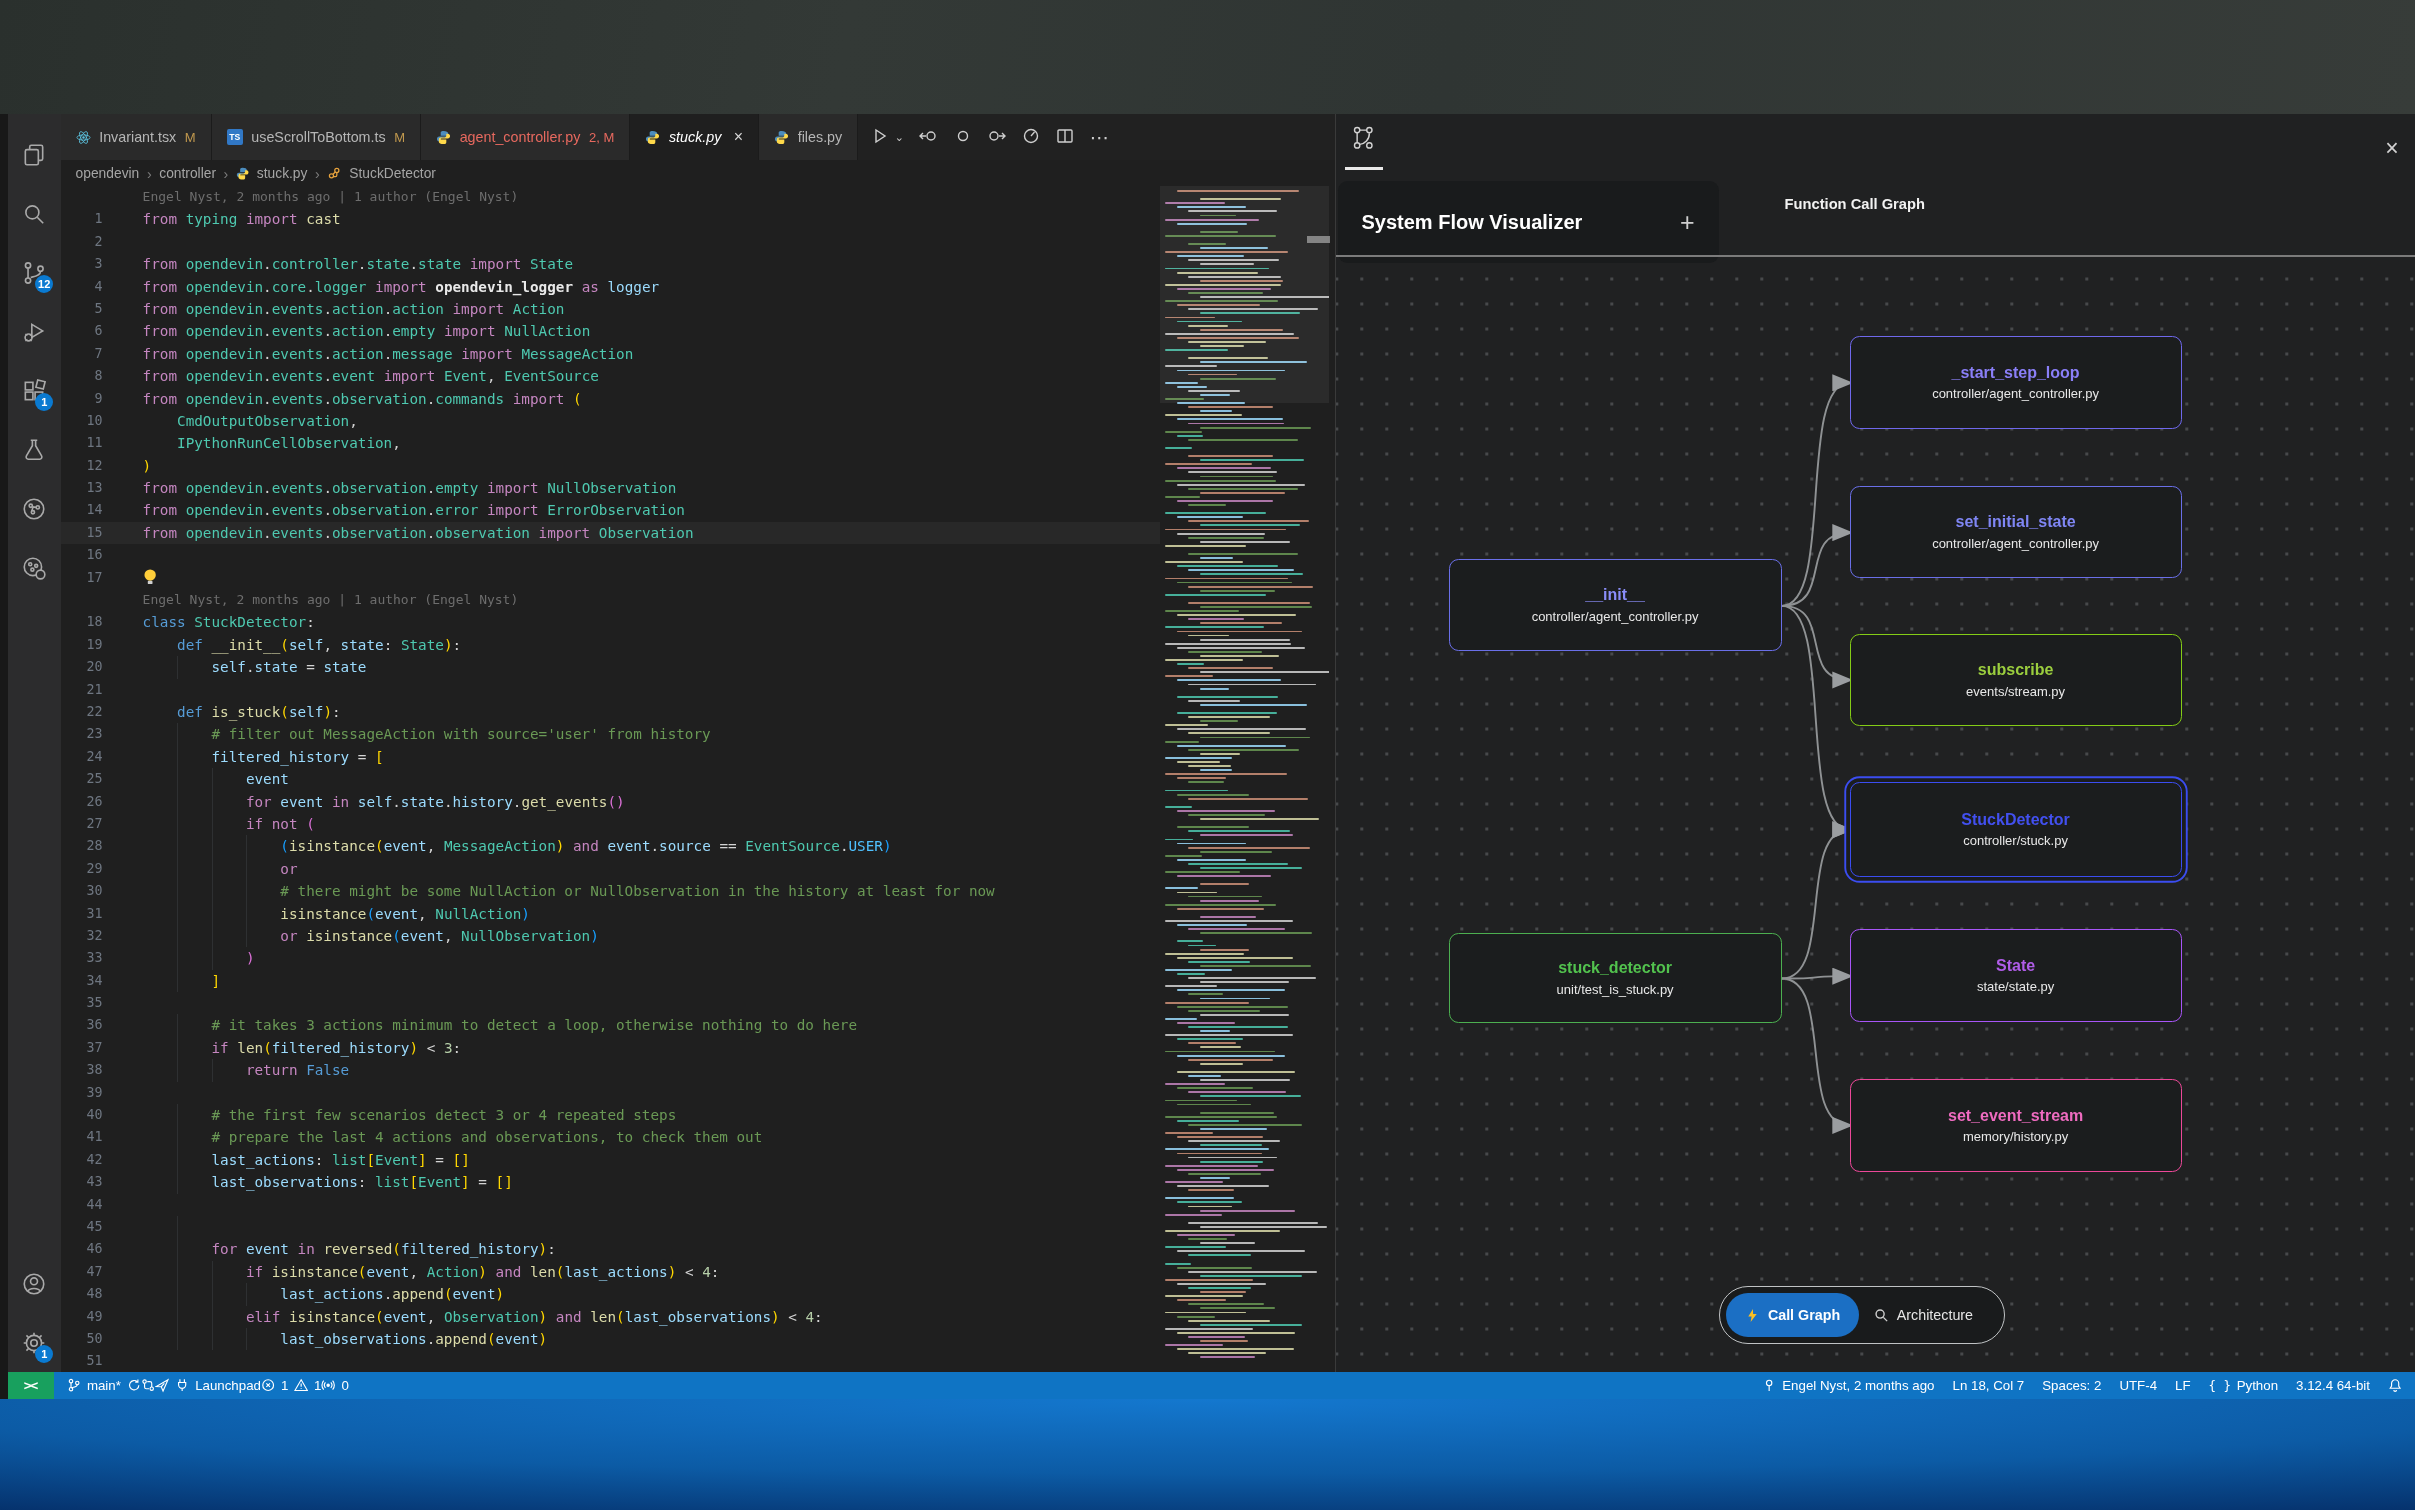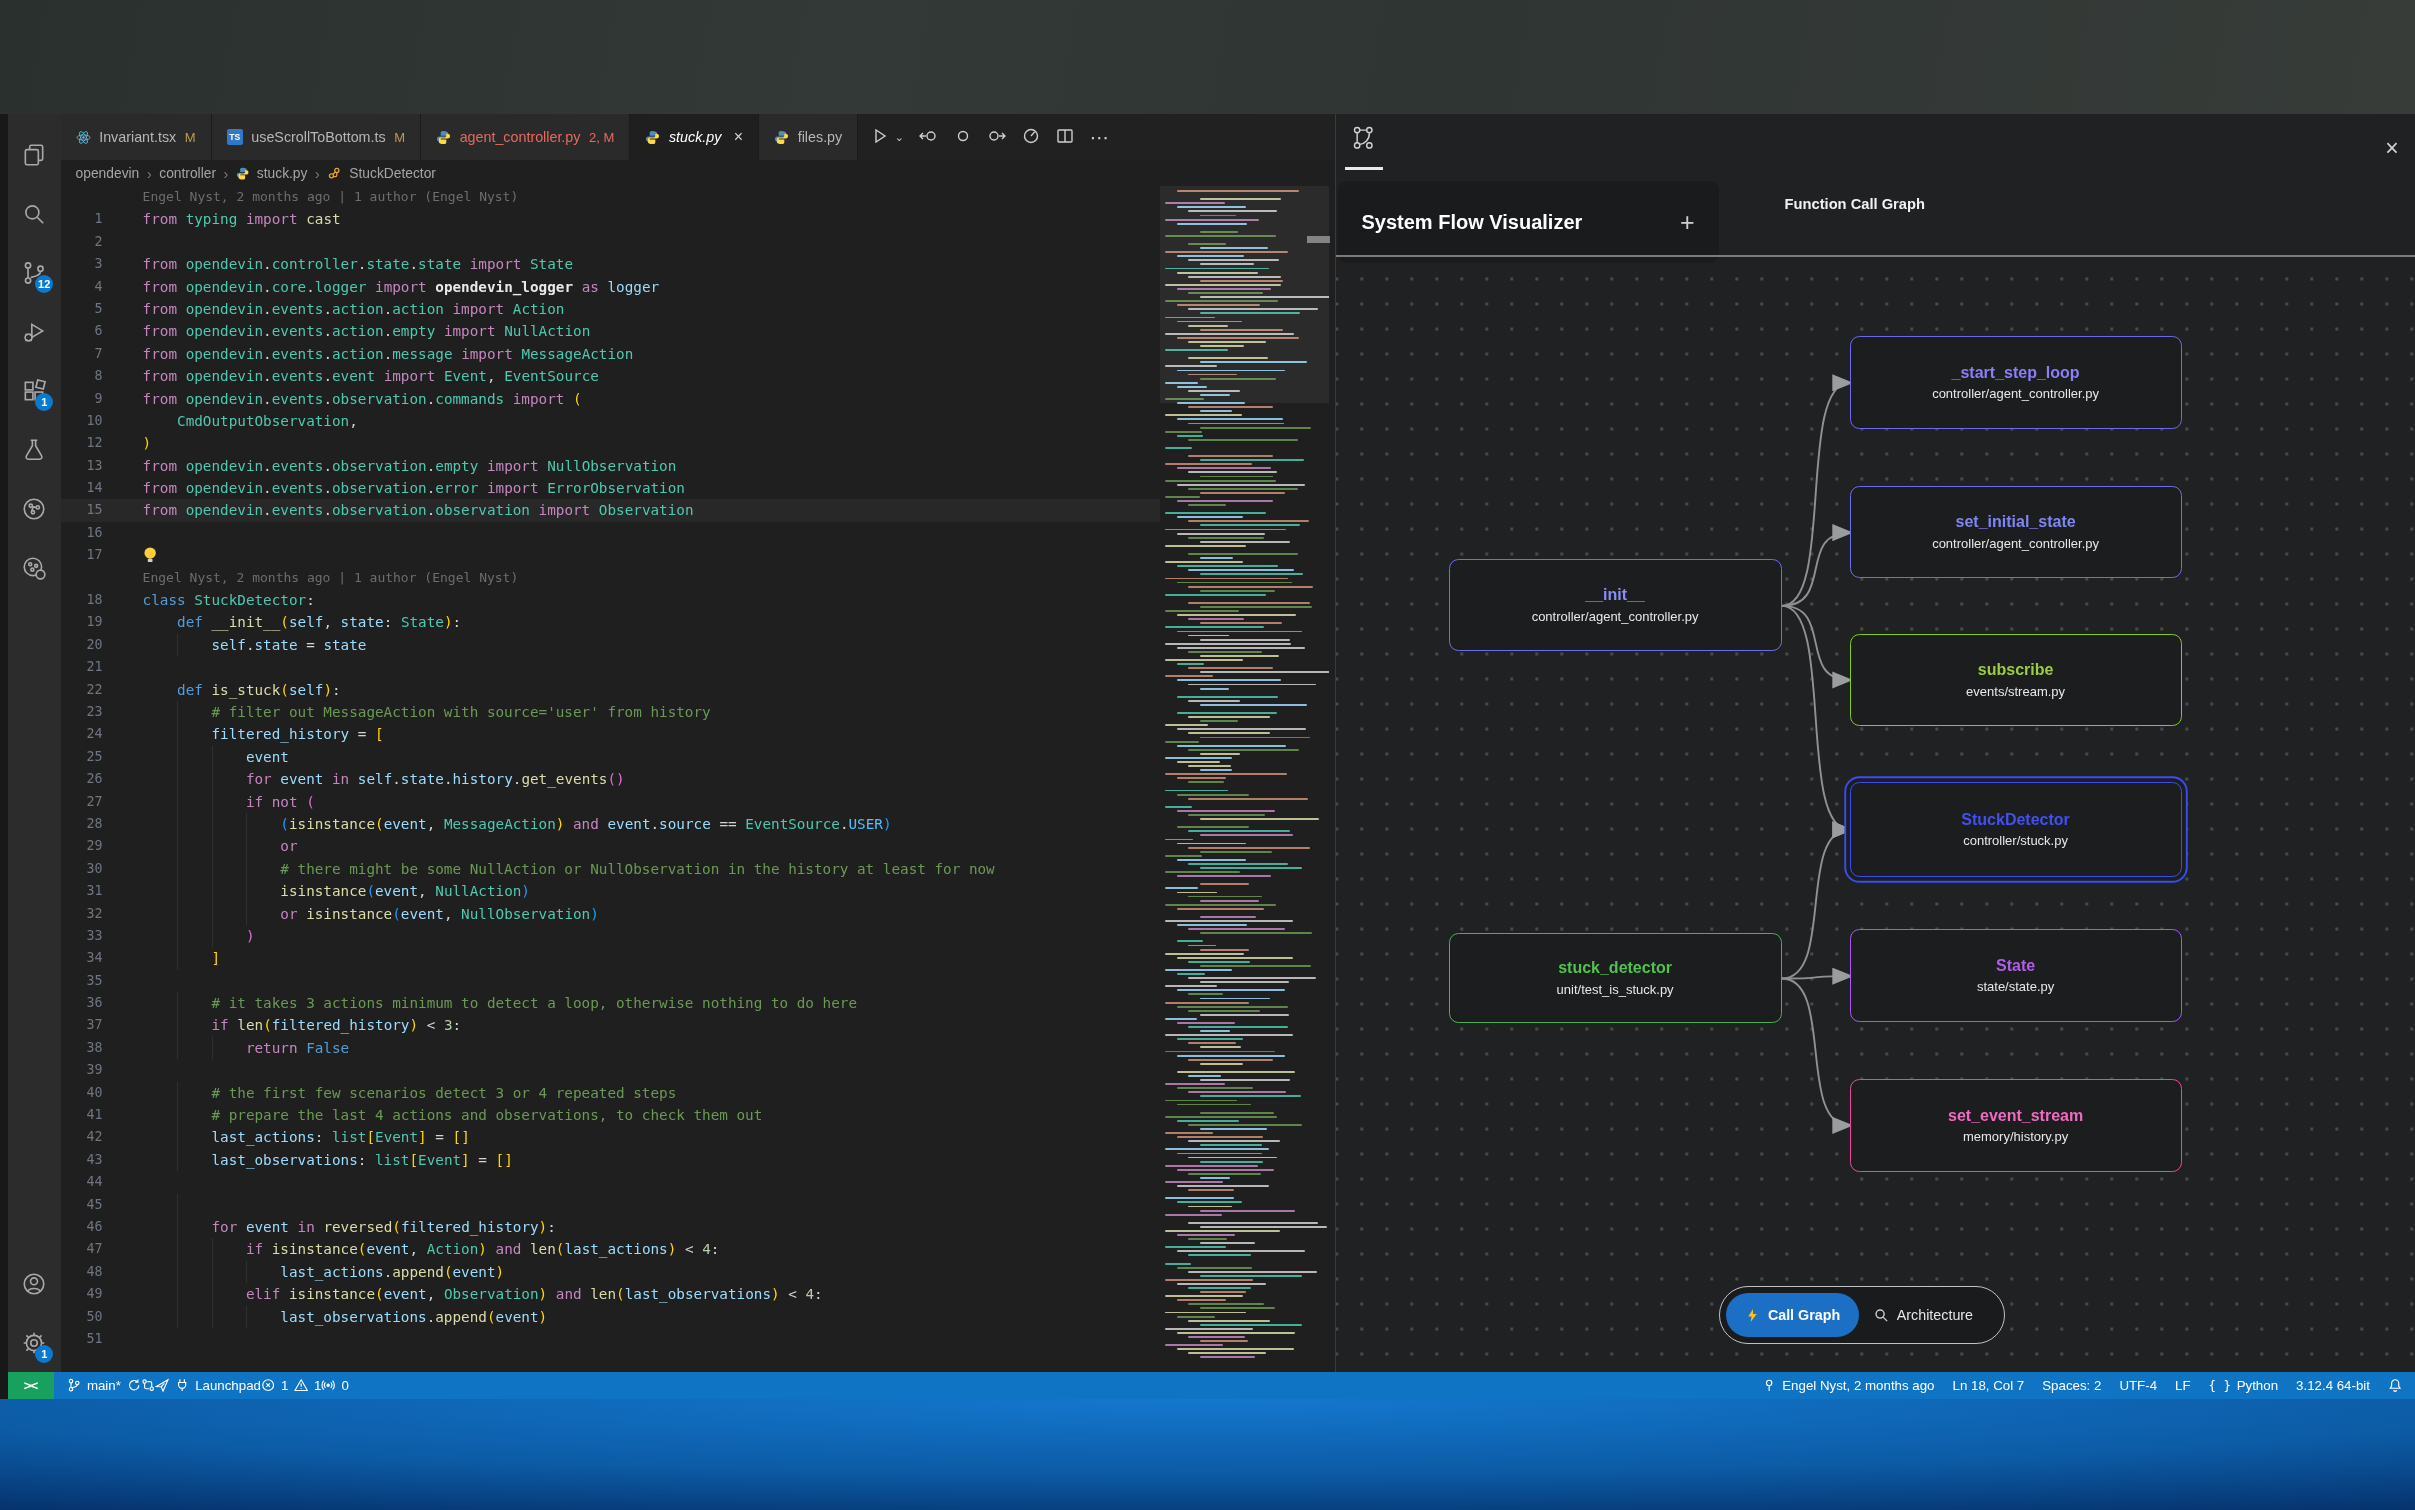--- a/index.html
+++ b/index.html
@@ -274,20 +274,21 @@
           <div class="crow"><span class="ln">1</span><span class="ct"><span class="tok-k">from</span> <span class="tok-ty">typing</span> <span class="tok-k">import</span> <span class="tok-fn">cast</span></span></div>
           <div class="crow"><span class="ln">2</span><span class="ct"></span></div>
           <div class="crow"><span class="ln">3</span><span class="ct"><span class="tok-k">from</span> <span class="tok-ty">opendevin</span><span class="tok-p">.</span><span class="tok-ty">controller</span><span class="tok-p">.</span><span class="tok-ty">state</span><span class="tok-p">.</span><span class="tok-ty">state</span> <span class="tok-k">import</span> <span class="tok-ty">State</span></span></div>
           <div class="crow"><span class="ln">4</span><span class="ct"><span class="tok-k">from</span> <span class="tok-ty">opendevin</span><span class="tok-p">.</span><span class="tok-ty">core</span><span class="tok-p">.</span><span class="tok-ty">logger</span> <span class="tok-k">import</span> <span class="tok-wb">opendevin_logger</span> <span class="tok-k">as</span> <span class="tok-v">logger</span></span></div>
           <div class="crow"><span class="ln">5</span><span class="ct"><span class="tok-k">from</span> <span class="tok-ty">opendevin</span><span class="tok-p">.</span><span class="tok-ty">events</span><span class="tok-p">.</span><span class="tok-ty">action</span><span class="tok-p">.</span><span class="tok-ty">action</span> <span class="tok-k">import</span> <span class="tok-ty">Action</span></span></div>
           <div class="crow"><span class="ln">6</span><span class="ct"><span class="tok-k">from</span> <span class="tok-ty">opendevin</span><span class="tok-p">.</span><span class="tok-ty">events</span><span class="tok-p">.</span><span class="tok-ty">action</span><span class="tok-p">.</span><span class="tok-ty">empty</span> <span class="tok-k">import</span> <span class="tok-ty">NullAction</span></span></div>
           <div class="crow"><span class="ln">7</span><span class="ct"><span class="tok-k">from</span> <span class="tok-ty">opendevin</span><span class="tok-p">.</span><span class="tok-ty">events</span><span class="tok-p">.</span><span class="tok-ty">action</span><span class="tok-p">.</span><span class="tok-ty">message</span> <span class="tok-k">import</span> <span class="tok-ty">MessageAction</span></span></div>
           <div class="crow"><span class="ln">8</span><span class="ct"><span class="tok-k">from</span> <span class="tok-ty">opendevin</span><span class="tok-p">.</span><span class="tok-ty">events</span><span class="tok-p">.</span><span class="tok-ty">event</span> <span class="tok-k">import</span> <span class="tok-ty">Event</span><span class="tok-p">,</span> <span class="tok-ty">EventSource</span></span></div>
           <div class="crow"><span class="ln">9</span><span class="ct"><span class="tok-k">from</span> <span class="tok-ty">opendevin</span><span class="tok-p">.</span><span class="tok-ty">events</span><span class="tok-p">.</span><span class="tok-ty">observation</span><span class="tok-p">.</span><span class="tok-ty">commands</span> <span class="tok-k">import</span> <span class="tok-b0">(</span></span></div>
           <div class="crow"><span class="ln">10</span><span class="ct">    <span class="tok-ty">CmdOutputObservation</span><span class="tok-p">,</span></span></div>
+          <div class="crow"><span class="ln">11</span><span class="ct">    <span class="tok-ty">IPythonRunCellObservation</span><span class="tok-p">,</span></span></div>
           <div class="crow"><span class="ln">12</span><span class="ct"><span class="tok-b0">)</span></span></div>
           <div class="crow"><span class="ln">13</span><span class="ct"><span class="tok-k">from</span> <span class="tok-ty">opendevin</span><span class="tok-p">.</span><span class="tok-ty">events</span><span class="tok-p">.</span><span class="tok-ty">observation</span><span class="tok-p">.</span><span class="tok-ty">empty</span> <span class="tok-k">import</span> <span class="tok-ty">NullObservation</span></span></div>
           <div class="crow"><span class="ln">14</span><span class="ct"><span class="tok-k">from</span> <span class="tok-ty">opendevin</span><span class="tok-p">.</span><span class="tok-ty">events</span><span class="tok-p">.</span><span class="tok-ty">observation</span><span class="tok-p">.</span><span class="tok-ty">error</span> <span class="tok-k">import</span> <span class="tok-ty">ErrorObservation</span></span></div>
           <div class="crow hl"><span class="ln">15</span><span class="ct"><span class="tok-k">from</span> <span class="tok-ty">opendevin</span><span class="tok-p">.</span><span class="tok-ty">events</span><span class="tok-p">.</span><span class="tok-ty">observation</span><span class="tok-p">.</span><span class="tok-ty">observation</span> <span class="tok-k">import</span> <span class="tok-ty">Observation</span></span></div>
           <div class="crow"><span class="ln">16</span><span class="ct"></span></div>
           <div class="crow"><span class="ln">17</span><span class="ct"><svg width="14.3" height="18" style="vertical-align:-3.8px" viewBox="0 0 15 19">
                 <circle cx="7.5" cy="7.5" r="6" fill="#ffce3a"></circle>
                 <rect x="5" y="13.5" width="5" height="3.5" rx="1" fill="#cfcfcf"></rect>
               </svg></span></div>
           <div class="brow">Engel Nyst, 2 months ago | 1 author (Engel Nyst)</div>

